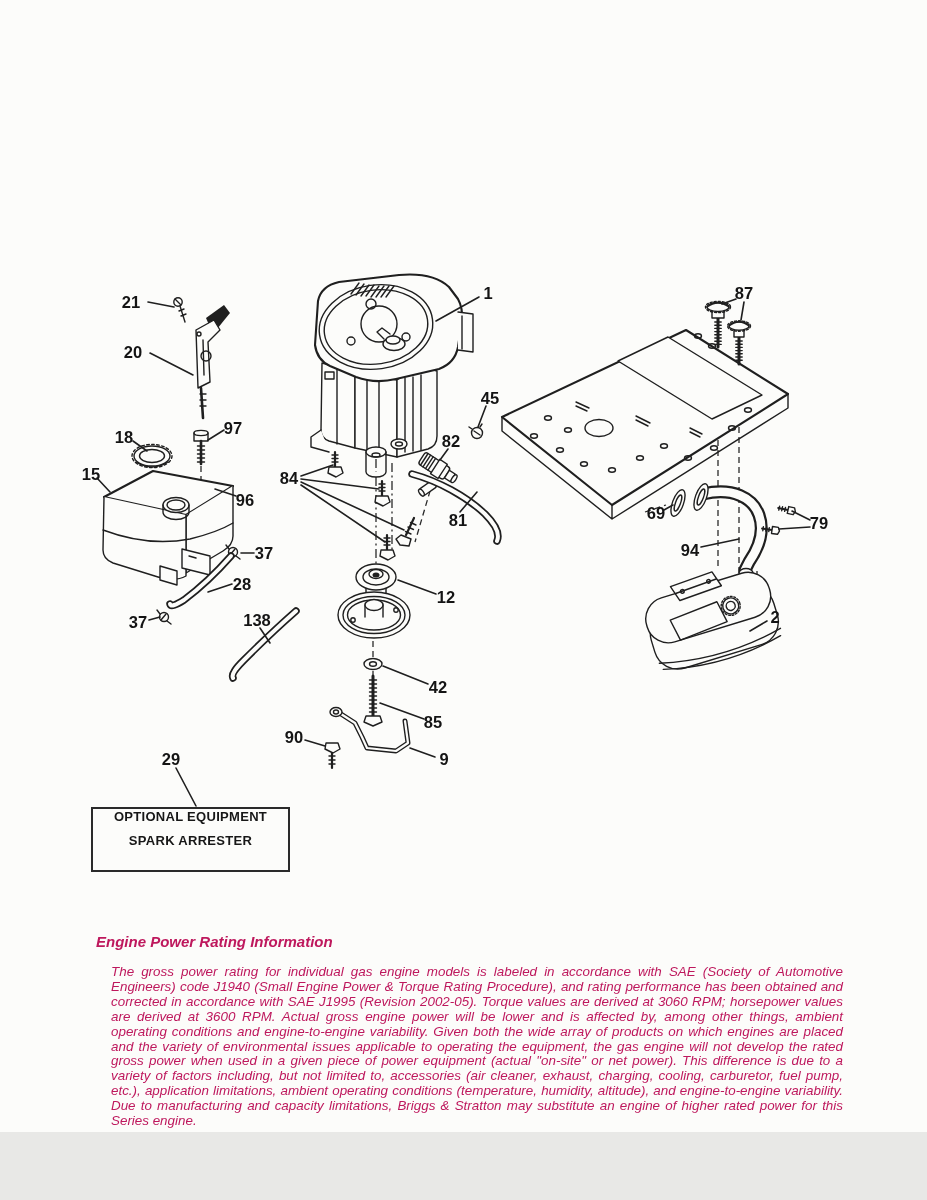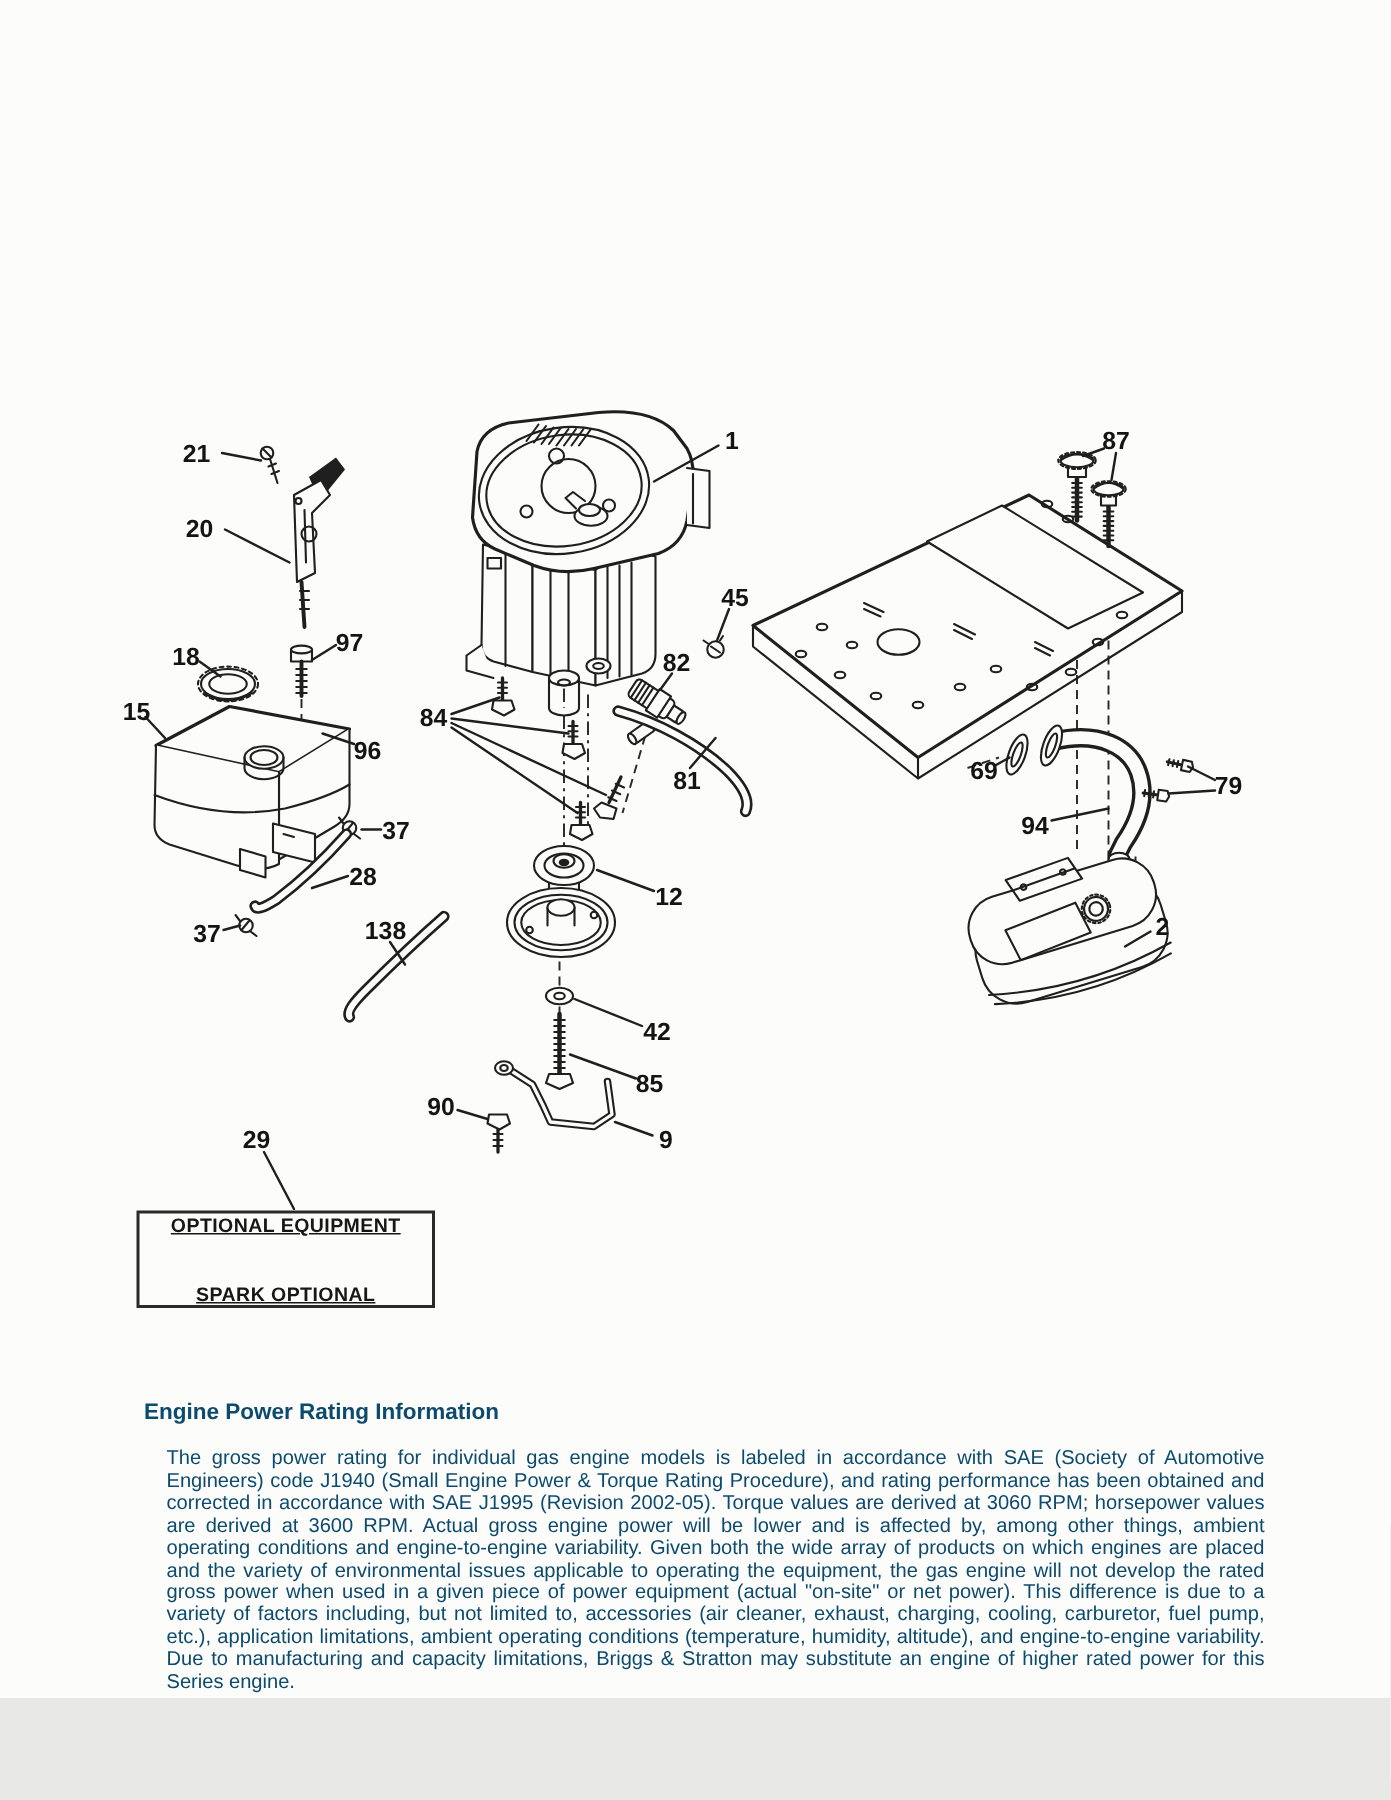--- a/index.html
+++ b/index.html
@@ -16,23 +16,23 @@
   .ld{fill:none;stroke:#1f1f1f;stroke-width:1.6;stroke-linecap:round;}
   .tube{fill:none;stroke:#1f1f1f;stroke-width:7.5;stroke-linecap:round;}
   .tubeW{fill:none;stroke:#fcfcfa;stroke-width:4;stroke-linecap:round;}
   .tube2{fill:none;stroke:#1f1f1f;stroke-width:13;stroke-linecap:round;}
   .tube2W{fill:none;stroke:#fcfcfa;stroke-width:8.5;stroke-linecap:round;}
   .rod{fill:none;stroke:#1f1f1f;stroke-width:5;stroke-linejoin:round;stroke-linecap:round;}
   .rodW{fill:none;stroke:#fcfcfa;stroke-width:2.2;stroke-linejoin:round;stroke-linecap:round;}
   .co{font:bold 16.5px "Liberation Sans",sans-serif;fill:#141414;text-anchor:middle;}
   
   .opt-box{position:absolute;left:91px;top:807px;width:195px;height:61px;border:2px solid #2a2a2a;
-           background:#fcfcfa;display:flex;flex-direction:column;justify-content:space-between;gap:9px;
-           text-align:center;font-weight:bold;font-size:13px;letter-spacing:.3px;color:#171717;text-decoration:underline;}
-  .power{position:absolute;left:96px;top:933px;width:762px;color:#0c4a6e;}
+           background:#fcfcfa;display:flex;flex-direction:column;justify-content:flex-start;gap:9px;
+           text-align:center;font-weight:bold;font-size:13px;letter-spacing:.3px;color:#171717;}
+  .power{position:absolute;left:96px;top:933px;width:762px;color:#be185d;font-style:italic;}
   .power h3{margin:0 0 8px 0;font-size:15px;font-weight:bold;}
   .power p{margin:15px;font-size:13.4px;line-height:14.9px;text-align:justify;}
 </style>
 </head>
 <body>
 
 <div id="page">
 
 <svg width="927" height="1200" viewBox="0 0 927 1200" xmlns="http://www.w3.org/2000/svg">
 
@@ -334,21 +334,21 @@
     <text class="co" x="744" y="299">87</text>
     <text class="co" x="656" y="519">69</text>
     <text class="co" x="819" y="529">79</text>
     <text class="co" x="690" y="556">94</text>
     <text class="co" x="775" y="623">2</text>
   </g>
 </svg>
 
 <div class="opt-box">
   <div>OPTIONAL EQUIPMENT</div>
-  <div>SPARK OPTIONAL</div>
+  <div>SPARK ARRESTER</div>
 </div>
 
 <div class="power">
   <h3>Engine Power Rating Information</h3>
   <p>The gross power rating for individual gas engine models is labeled in accordance with SAE (Society of Automotive Engineers) code J1940 (Small Engine Power &amp; Torque Rating Procedure), and rating performance has been obtained and corrected in accordance with SAE J1995 (Revision 2002-05). Torque values are derived at 3060 RPM; horsepower values are derived at 3600 RPM. Actual gross engine power will be lower and is affected by, among other things, ambient operating conditions and engine-to-engine variability. Given both the wide array of products on which engines are placed and the variety of environmental issues applicable to operating the equipment, the gas engine will not develop the rated gross power when used in a given piece of power equipment (actual "on-site" or net power). This difference is due to a variety of factors including, but not limited to, accessories (air cleaner, exhaust, charging, cooling, carburetor, fuel pump, etc.), application limitations, ambient operating conditions (temperature, humidity, altitude), and engine-to-engine variability. Due to manufacturing and capacity limitations, Briggs &amp; Stratton may substitute an engine of higher rated power for this Series engine.</p>
 </div>
 
 </div>
 
 </body></html>

